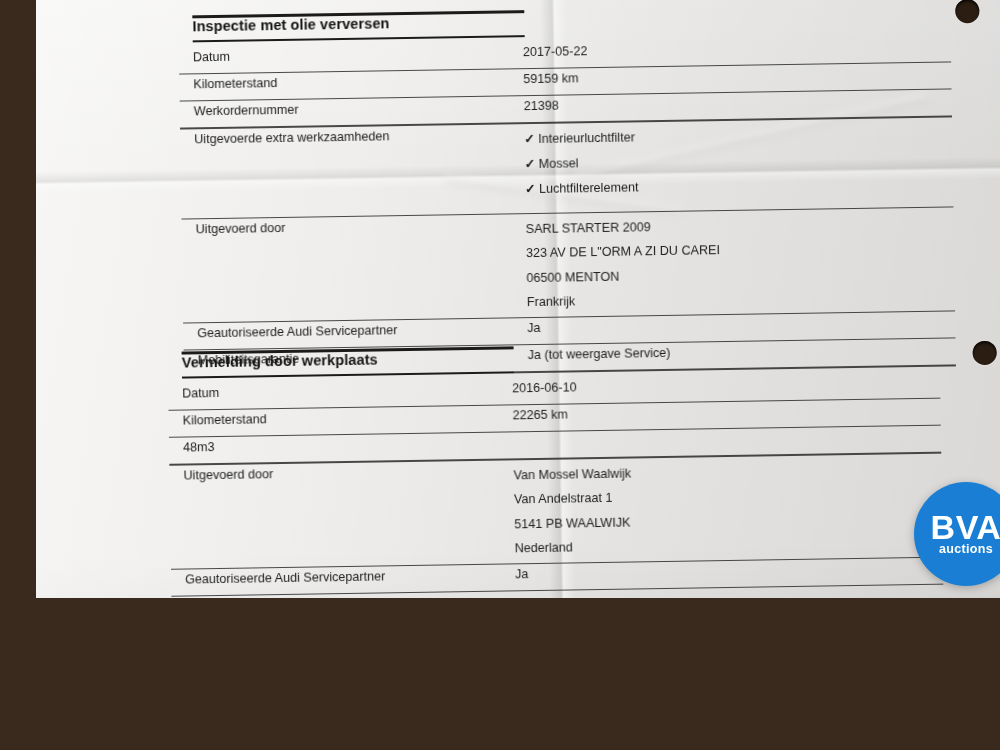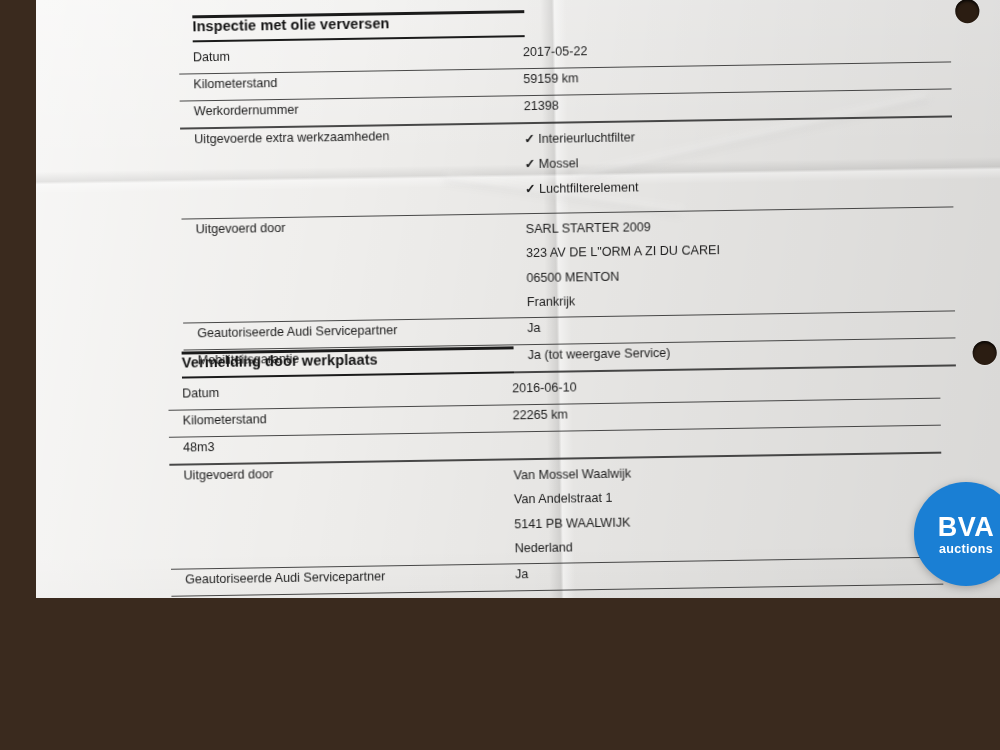--- a/index.html
+++ b/index.html
@@ -182,21 +182,21 @@
     border-radius: 50%;
     background: #1a7fd4;
     color: #fff;
     display: flex;
     flex-direction: column;
     align-items: center;
     justify-content: center;
     box-shadow: 0 2px 8px rgba(0,0,0,0.25);
   }
   #bva .bva-main {
-    font-size: 27px;
+    font-size: 34px;
     font-weight: bold;
     letter-spacing: 0.5px;
     line-height: 28px;
   }
   #bva .bva-sub {
     font-size: 12.5px;
     letter-spacing: 0.3px;
     margin-top: 1px;
     font-weight: bold;
   }

